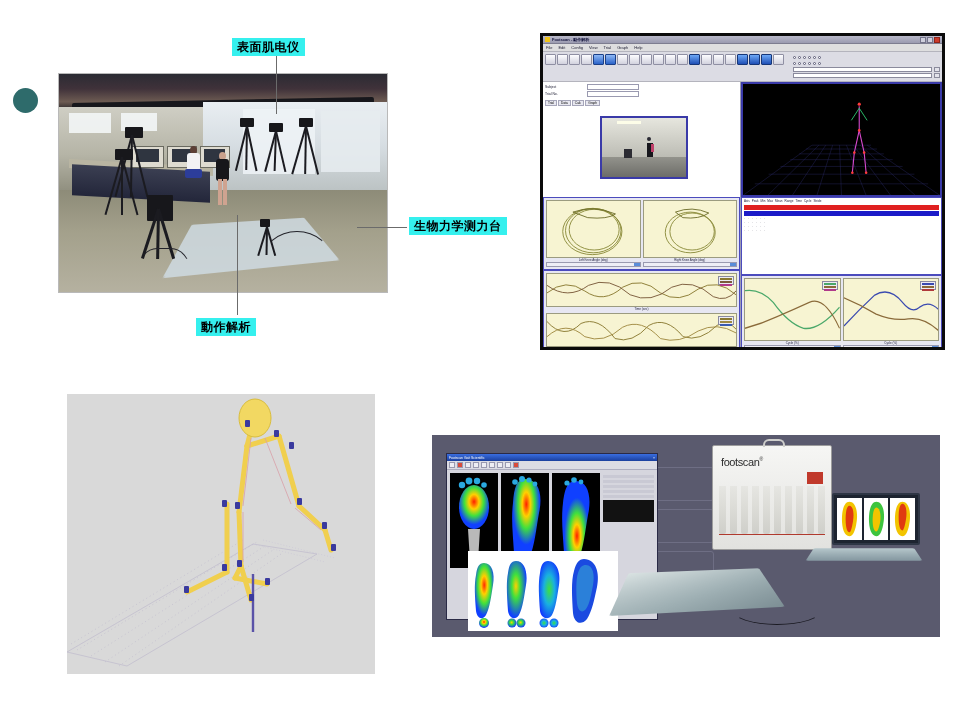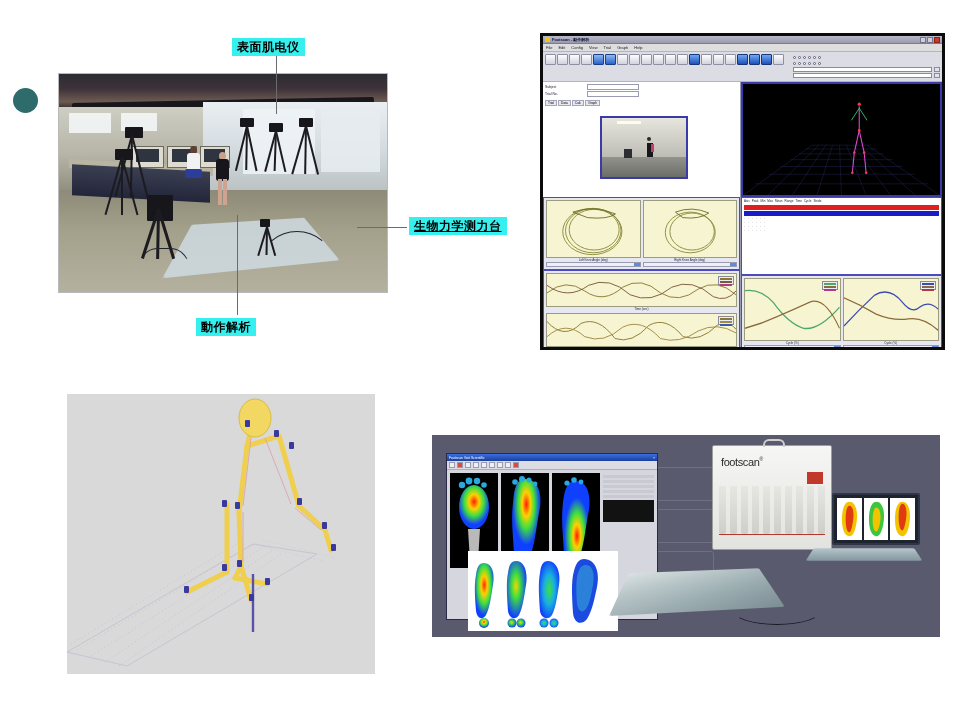--- a/index.html
+++ b/index.html
@@ -399,21 +399,21 @@
     </div>
 
     <div class="ph-cable" style="left:62%;top:72%;width:70px;height:34px;"></div>
     <div class="ph-cable" style="left:24%;top:80%;width:52px;height:22px;"></div>
   </div>
 
   <div class="leader v" style="left:276px;top:56px;height:58px;"></div>
   <div class="anno" style="left:232px;top:38px;">表面肌电仪</div>
 
   <div class="leader h" style="left:357px;top:227px;width:50px;"></div>
-  <div class="anno" style="left:409px;top:217px;text-decoration:underline;">生物力学测力台</div>
+  <div class="anno" style="left:409px;top:217px;">生物力学测力台</div>
 
   <div class="leader v" style="left:237px;top:215px;height:100px;"></div>
   <div class="anno" style="left:196px;top:318px;">動作解析</div>
 
   <div class="swwin">
 
     <div class="sw-title">
       <span class="tico"></span>
       <span class="ttxt">Footscan - 動作解析</span>
       <span class="tbtns">

